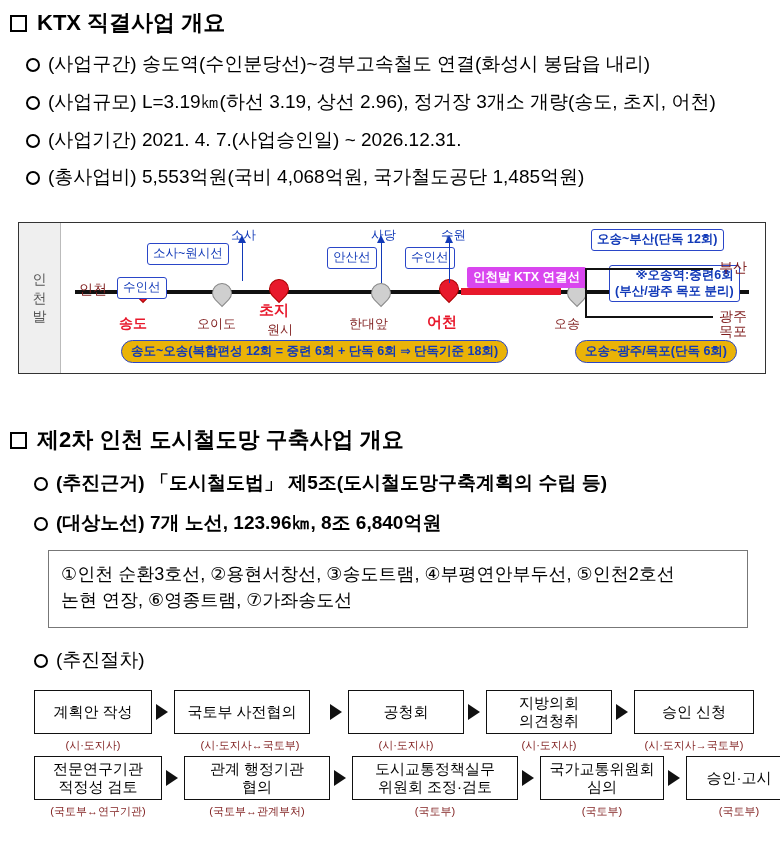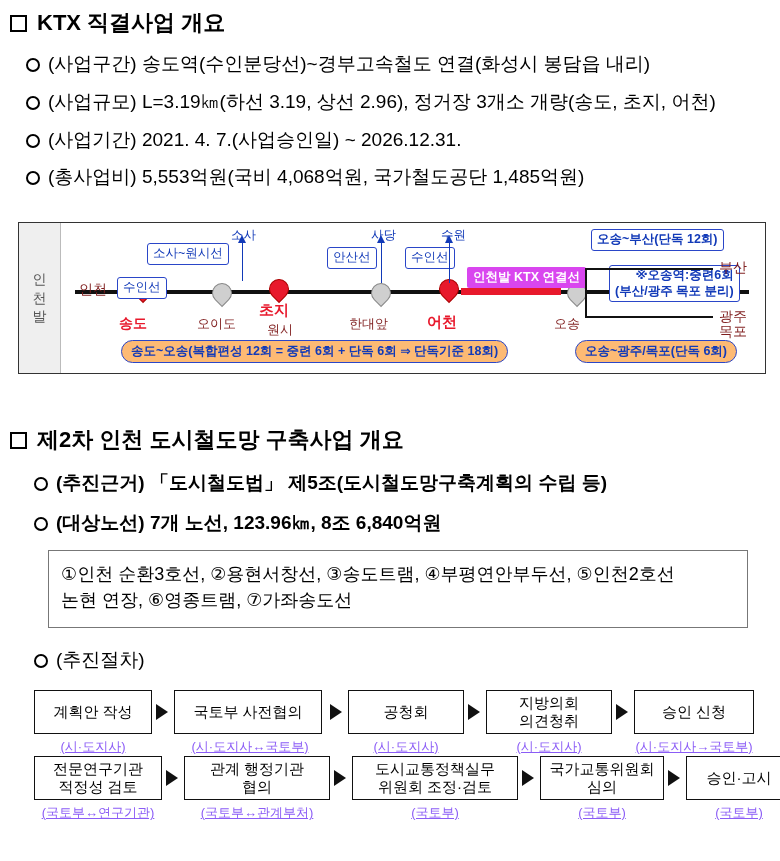--- a/index.html
+++ b/index.html
@@ -39,38 +39,38 @@
   .lbl-red{color:#e8192c;font-weight:bold;}
   .lbl-blk{color:#7f1d1d;}
   .blue-box{position:absolute;border:1px solid #2a46c8;color:#123ab8;font-size:12.5px;border-radius:3px;background:#fff;
             padding:2px 5px;white-space:nowrap;line-height:1.25;}
   .blue-txt{position:absolute;font-size:12.5px;color:#123ab8;white-space:nowrap;}
   .red-chip{position:absolute;background:#d946ef;color:#fff;font-size:12.5px;font-weight:bold;padding:2px 6px;border-radius:2px;white-space:nowrap;}
   .arrow-up{position:absolute;width:0;height:0;border-left:4px solid transparent;border-right:4px solid transparent;border-bottom:8px solid #123ab8;}
   .vline{position:absolute;width:1px;background:#123ab8;}
   .kline{position:absolute;background:#111;}
   .capsule{position:absolute;border:1px solid #2a46c8;border-radius:12px;color:#123ab8;font-size:12.5px;
-           padding:2px 9px;white-space:nowrap;background:#fdba74;font-weight:bold;}
+           padding:2px 9px;white-space:nowrap;background:#eab308;font-weight:bold;}
 
   
   #sec2{position:absolute;left:10px;top:425px;width:762px;}
   #sec2 .bullet-row{margin-top:16px;margin-left:24px;font-weight:bold;}
 
   .notebox{position:absolute;left:48px;top:550px;width:700px;height:78px;border:1px solid #777;box-sizing:border-box;
            padding:10px 12px;font-size:18px;line-height:1.45;}
 
   .procedure-bullet{position:absolute;left:34px;top:648px;}
 
   
   .flow{position:absolute;left:34px;top:690px;width:720px;}
   .frow{position:relative;height:66px;}
   .fbox{position:absolute;border:1.5px solid #111;box-sizing:border-box;background:#fff;
         display:flex;align-items:center;justify-content:center;text-align:center;
         font-size:15px;line-height:1.2;height:44px;padding:0 4px;}
-  .fcap{position:absolute;font-size:13px;text-align:center;color:#8b5cf6;white-space:nowrap;text-decoration:underline;}
+  .fcap{position:absolute;font-size:11px;text-align:center;color:#7f1d1d;white-space:nowrap;}
   .ftri{position:absolute;width:0;height:0;border-top:8px solid transparent;border-bottom:8px solid transparent;border-left:12px solid #111;}
 </style>
 </head>
 <body>
 
 <div class="page">
 
   <div id="sec1">
     <div class="sec-head">
       <span class="sq"></span>
@@ -192,21 +192,21 @@
   <div class="bullet-row procedure-bullet">
     <span class="circ"></span>
     <span class="btxt">(추진절차)</span>
   </div>
 
   <div class="flow">
 
     <div class="frow">
       <div class="fbox" style="left:0px;width:118px;">계획안 작성</div>
       <div class="ftri" style="left:122px;top:14px;"></div>
-      <div class="fbox" style="left:140px;width:148px;">국토부 사전협의</div>
+      <div class="fbox" style="left:140px;width:136px;">국토부 사전협의</div>
       <div class="ftri" style="left:296px;top:14px;"></div>
       <div class="fbox" style="left:314px;width:116px;">공청회</div>
       <div class="ftri" style="left:434px;top:14px;"></div>
       <div class="fbox" style="left:452px;width:126px;white-space:pre-line;">지방의회
 의견청취</div>
       <div class="ftri" style="left:582px;top:14px;"></div>
       <div class="fbox" style="left:600px;width:120px;">승인 신청</div>
 
       <div class="fcap" style="left:0px;top:48px;width:118px;">(시·도지사)</div>
       <div class="fcap" style="left:140px;top:48px;width:152px;">(시·도지사↔국토부)</div>

